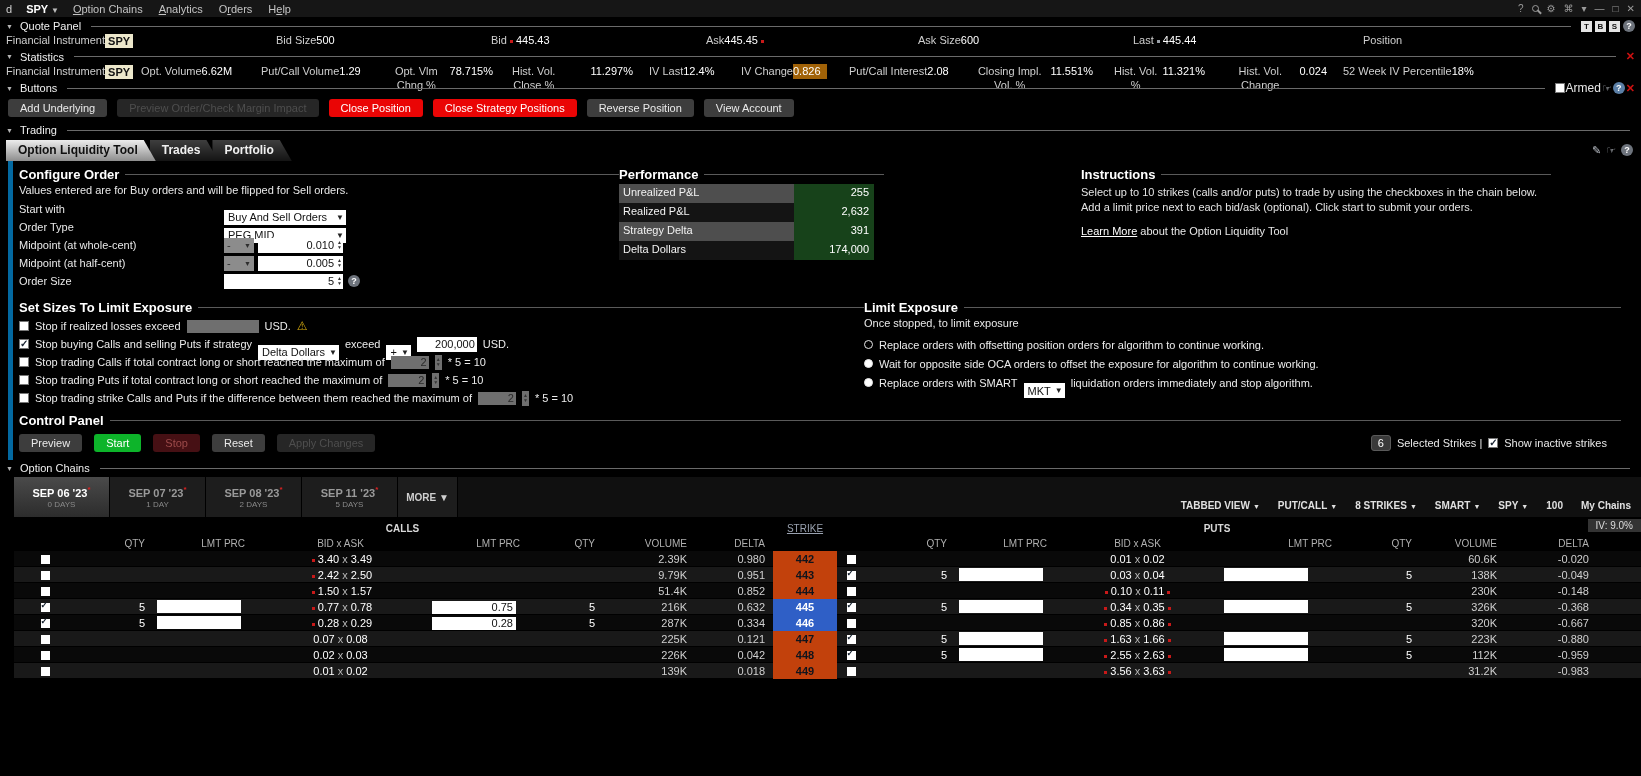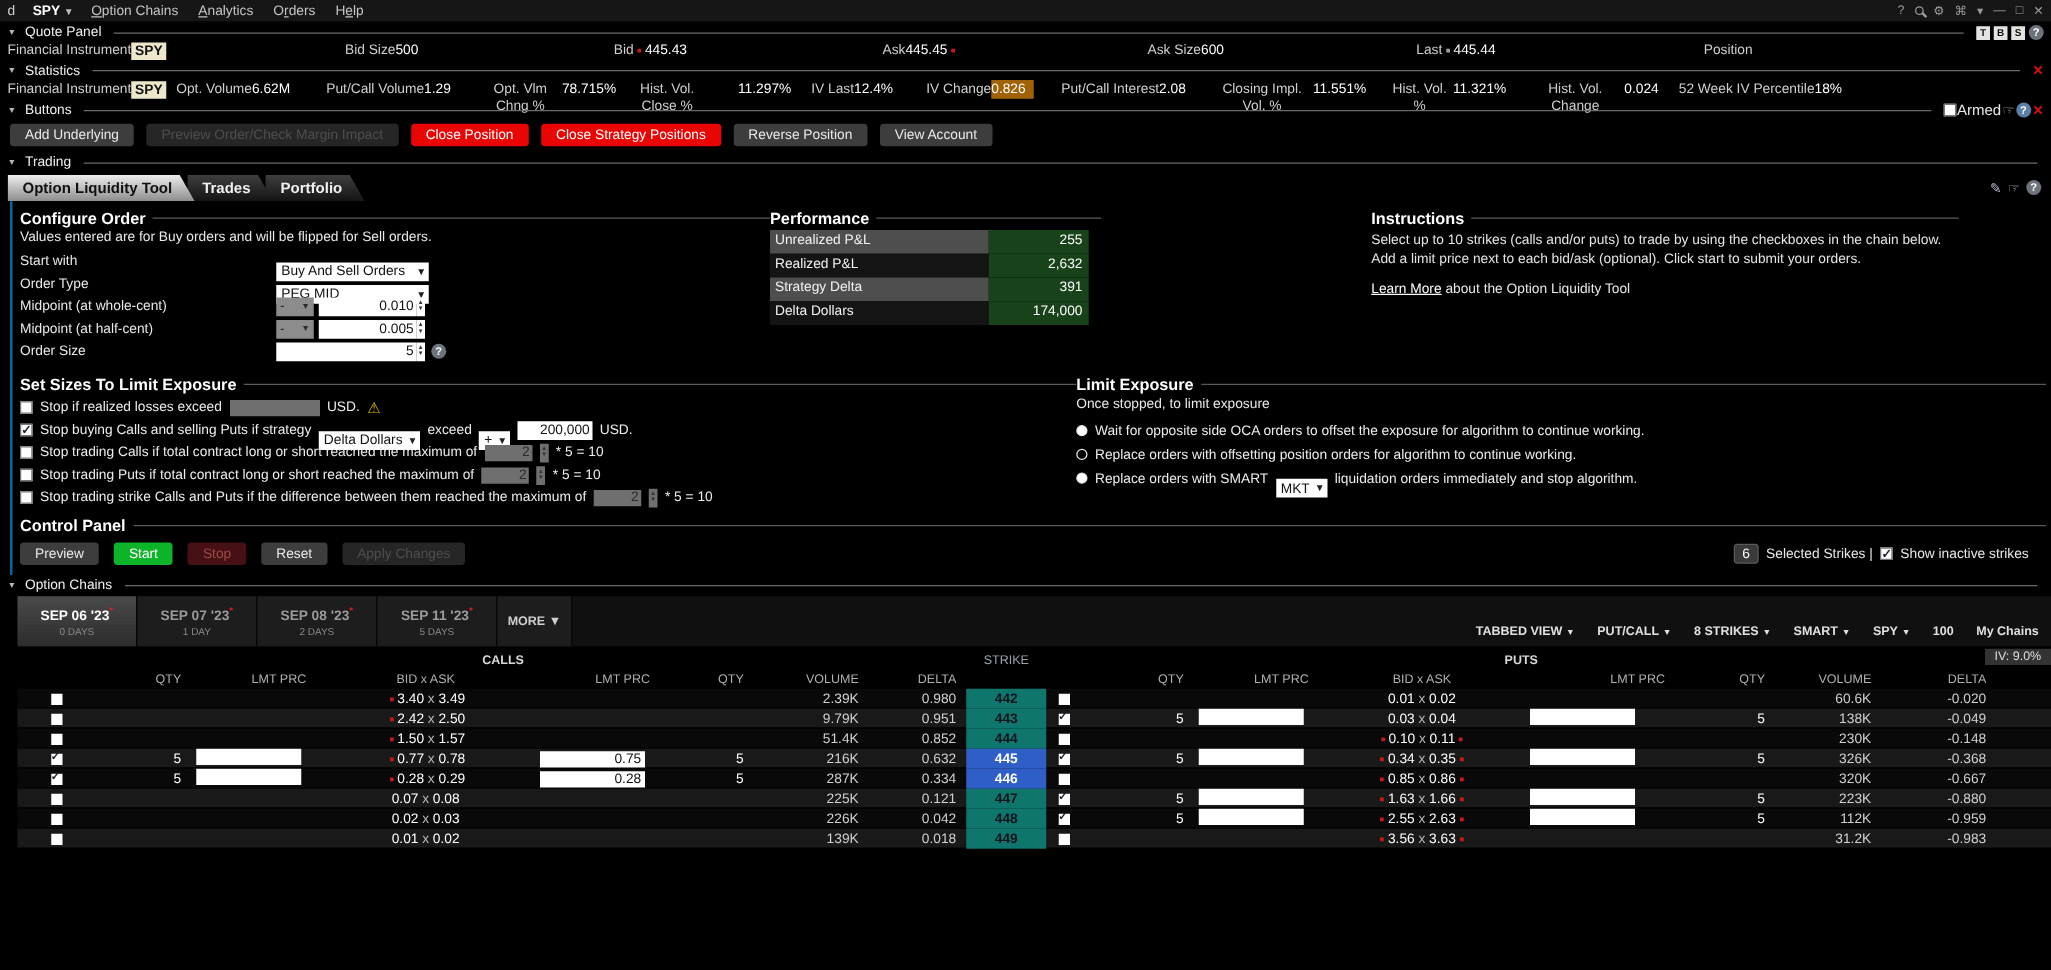--- a/index.html
+++ b/index.html
@@ -73,21 +73,21 @@
   .grayin { background:#6f6f6f; height:13px; display:inline-flex; align-items:center; justify-content:flex-end;
     color:#2a2a2a; padding-right:2px; }
   .warn { color:#e0b310; font-size:12px; }
   
   .tabs { display:flex; margin:2px 0 0 6px; height:22px; align-items:flex-end; position:relative; }
   .tab { padding:3px 18px 4px 12px; font-weight:bold; font-size:12px;
     background:linear-gradient(#3e3e3e,#141414); color:#f0f0f0;
     clip-path:polygon(0 0, calc(100% - 12px) 0, 100% 100%, 0 100%); margin-right:-6px; }
   .tab.active { background:linear-gradient(#ededed,#8d8d8d); color:#101010; z-index:2; }
   .tab-right { position:absolute; right:8px; bottom:4px; display:flex; gap:5px; }
-  .trading-body { border-left:2px solid #0369a1; margin-left:8px; padding:4px 4px 0 6px; }
+  .trading-body { border-left:5px solid #0369a1; margin-left:8px; padding:4px 20px 0 6px; }
   .sub-hdr { display:flex; align-items:center; gap:6px; margin:2px 0 2px 0; }
   .sub-ttl { font-weight:bold; font-size:13px; color:#fff; white-space:nowrap; }
   .sub-line { flex:1; border-top:1px solid #5a5a5a; }
   .cfg-row { display:flex; align-items:center; height:18px; }
   .cfg-label { width:205px; color:#e8e8e8; }
   .top-cols { display:flex; }
   .col-cfg { width:600px; }
   .col-perf { width:265px; }
   .col-instr { width:470px; margin-left:auto; margin-right:70px; }
   .perf-row { display:flex; height:19px; margin-bottom:0; align-items:stretch; }
@@ -133,21 +133,21 @@
   .grid-row.odd { background:#090909; } .grid-row.even { background:#191919; }
   .cell-r { text-align:right; padding-right:8px; color:#fff; }
   .cell-dim { text-align:right; padding-right:8px; color:#d0d0d0; }
   .cell-c { text-align:center; color:#fff; white-space:nowrap; }
   .cell-cb { display:flex; justify-content:center; }
   .tbl-cb { width:9px; height:9px; background:#fff; position:relative; display:inline-block; }
   .tbl-cb.checked::after { content:"\2713"; position:absolute; top:-3px; left:0; font-size:9px; color:#15202e; font-weight:bold; }
   .lmtin { background:#fff; color:#111; height:13px; width:84px; margin-left:4px;
     display:inline-flex; align-items:center; justify-content:flex-end; padding-right:3px; }
   .strike-cell { height:16px; line-height:16px; text-align:center; font-weight:bold;
-    background:#0f766e; color:#10141c; }
+    background:#c2410c; color:#10141c; }
   .grid-row.hl .strike-cell { background:#2f5fc6; color:#fff; }
   .rmark { display:inline-block; width:3px; height:3px; background:#c81919; vertical-align:middle; margin:0 3px; }
   .xsep { color:#b8b8b8; padding:0 3px; }
 </style>
 </head>
 <body>
 
 <div class="menubar">
   <span class="logo">d</span>
   <span class="sym"><span>SPY</span> <span class="car">▼</span></span>
@@ -449,26 +449,26 @@
       </div>
 
       <div class="col-lim">
         <div class="sub-hdr">
             <span class="sub-ttl">Limit Exposure</span>
             <span class="sub-line"></span>
           </div>
         <div style="height:18px;">Once stopped, to limit exposure</div>
         <div id="lim-options">
             <div class="lim-row">
+              <span class="radio"></span>
+              <span>Replace orders with offsetting position orders for algorithm to continue working.</span>
+            </div>
+            <div class="lim-row">
               <span class="radio filled"></span>
               <span>Wait for opposite side OCA orders to offset the exposure for algorithm to continue working.</span>
-            </div>
-            <div class="lim-row">
-              <span class="radio"></span>
-              <span>Replace orders with offsetting position orders for algorithm to continue working.</span>
             </div>
             <div class="lim-row">
               <span class="radio filled"></span>
               <span>Replace orders with SMART</span>
               <span class="dd">
                 <span>MKT</span>
                 <span class="arr">▼</span>
               </span>
               <span>liquidation orders immediately and stop algorithm.</span>
             </div>
@@ -532,21 +532,21 @@
           <span>PUT/CALL<span class="arr">▼</span></span>
           <span>8 STRIKES<span class="arr">▼</span></span>
           <span>SMART<span class="arr">▼</span></span>
           <span>SPY<span class="arr">▼</span></span>
           <span>100</span>
           <span>My Chains</span>
         </span>
     </div>
     <div class="group-row grid-head">
       <div class="ghead" style="grid-column:1/9;">CALLS</div>
-      <div class="gstrike" style="grid-column:9;">STRIKE</div>
+      <div class="gstrike" style="grid-column:9;text-decoration:underline;">STRIKE</div>
       <div class="ghead" style="grid-column:10/18;">PUTS</div>
       <span class="iv-badge">IV: 9.0%</span>
     </div>
     <div class="grid-head colhead" id="chain-colhead">
         <div></div>
         <div class="ch-r">QTY</div>
         <div class="ch-r">LMT PRC</div>
         <div class="ch-c">BID x ASK</div>
         <div class="ch-r">LMT PRC</div>
         <div class="ch-r">QTY</div>

